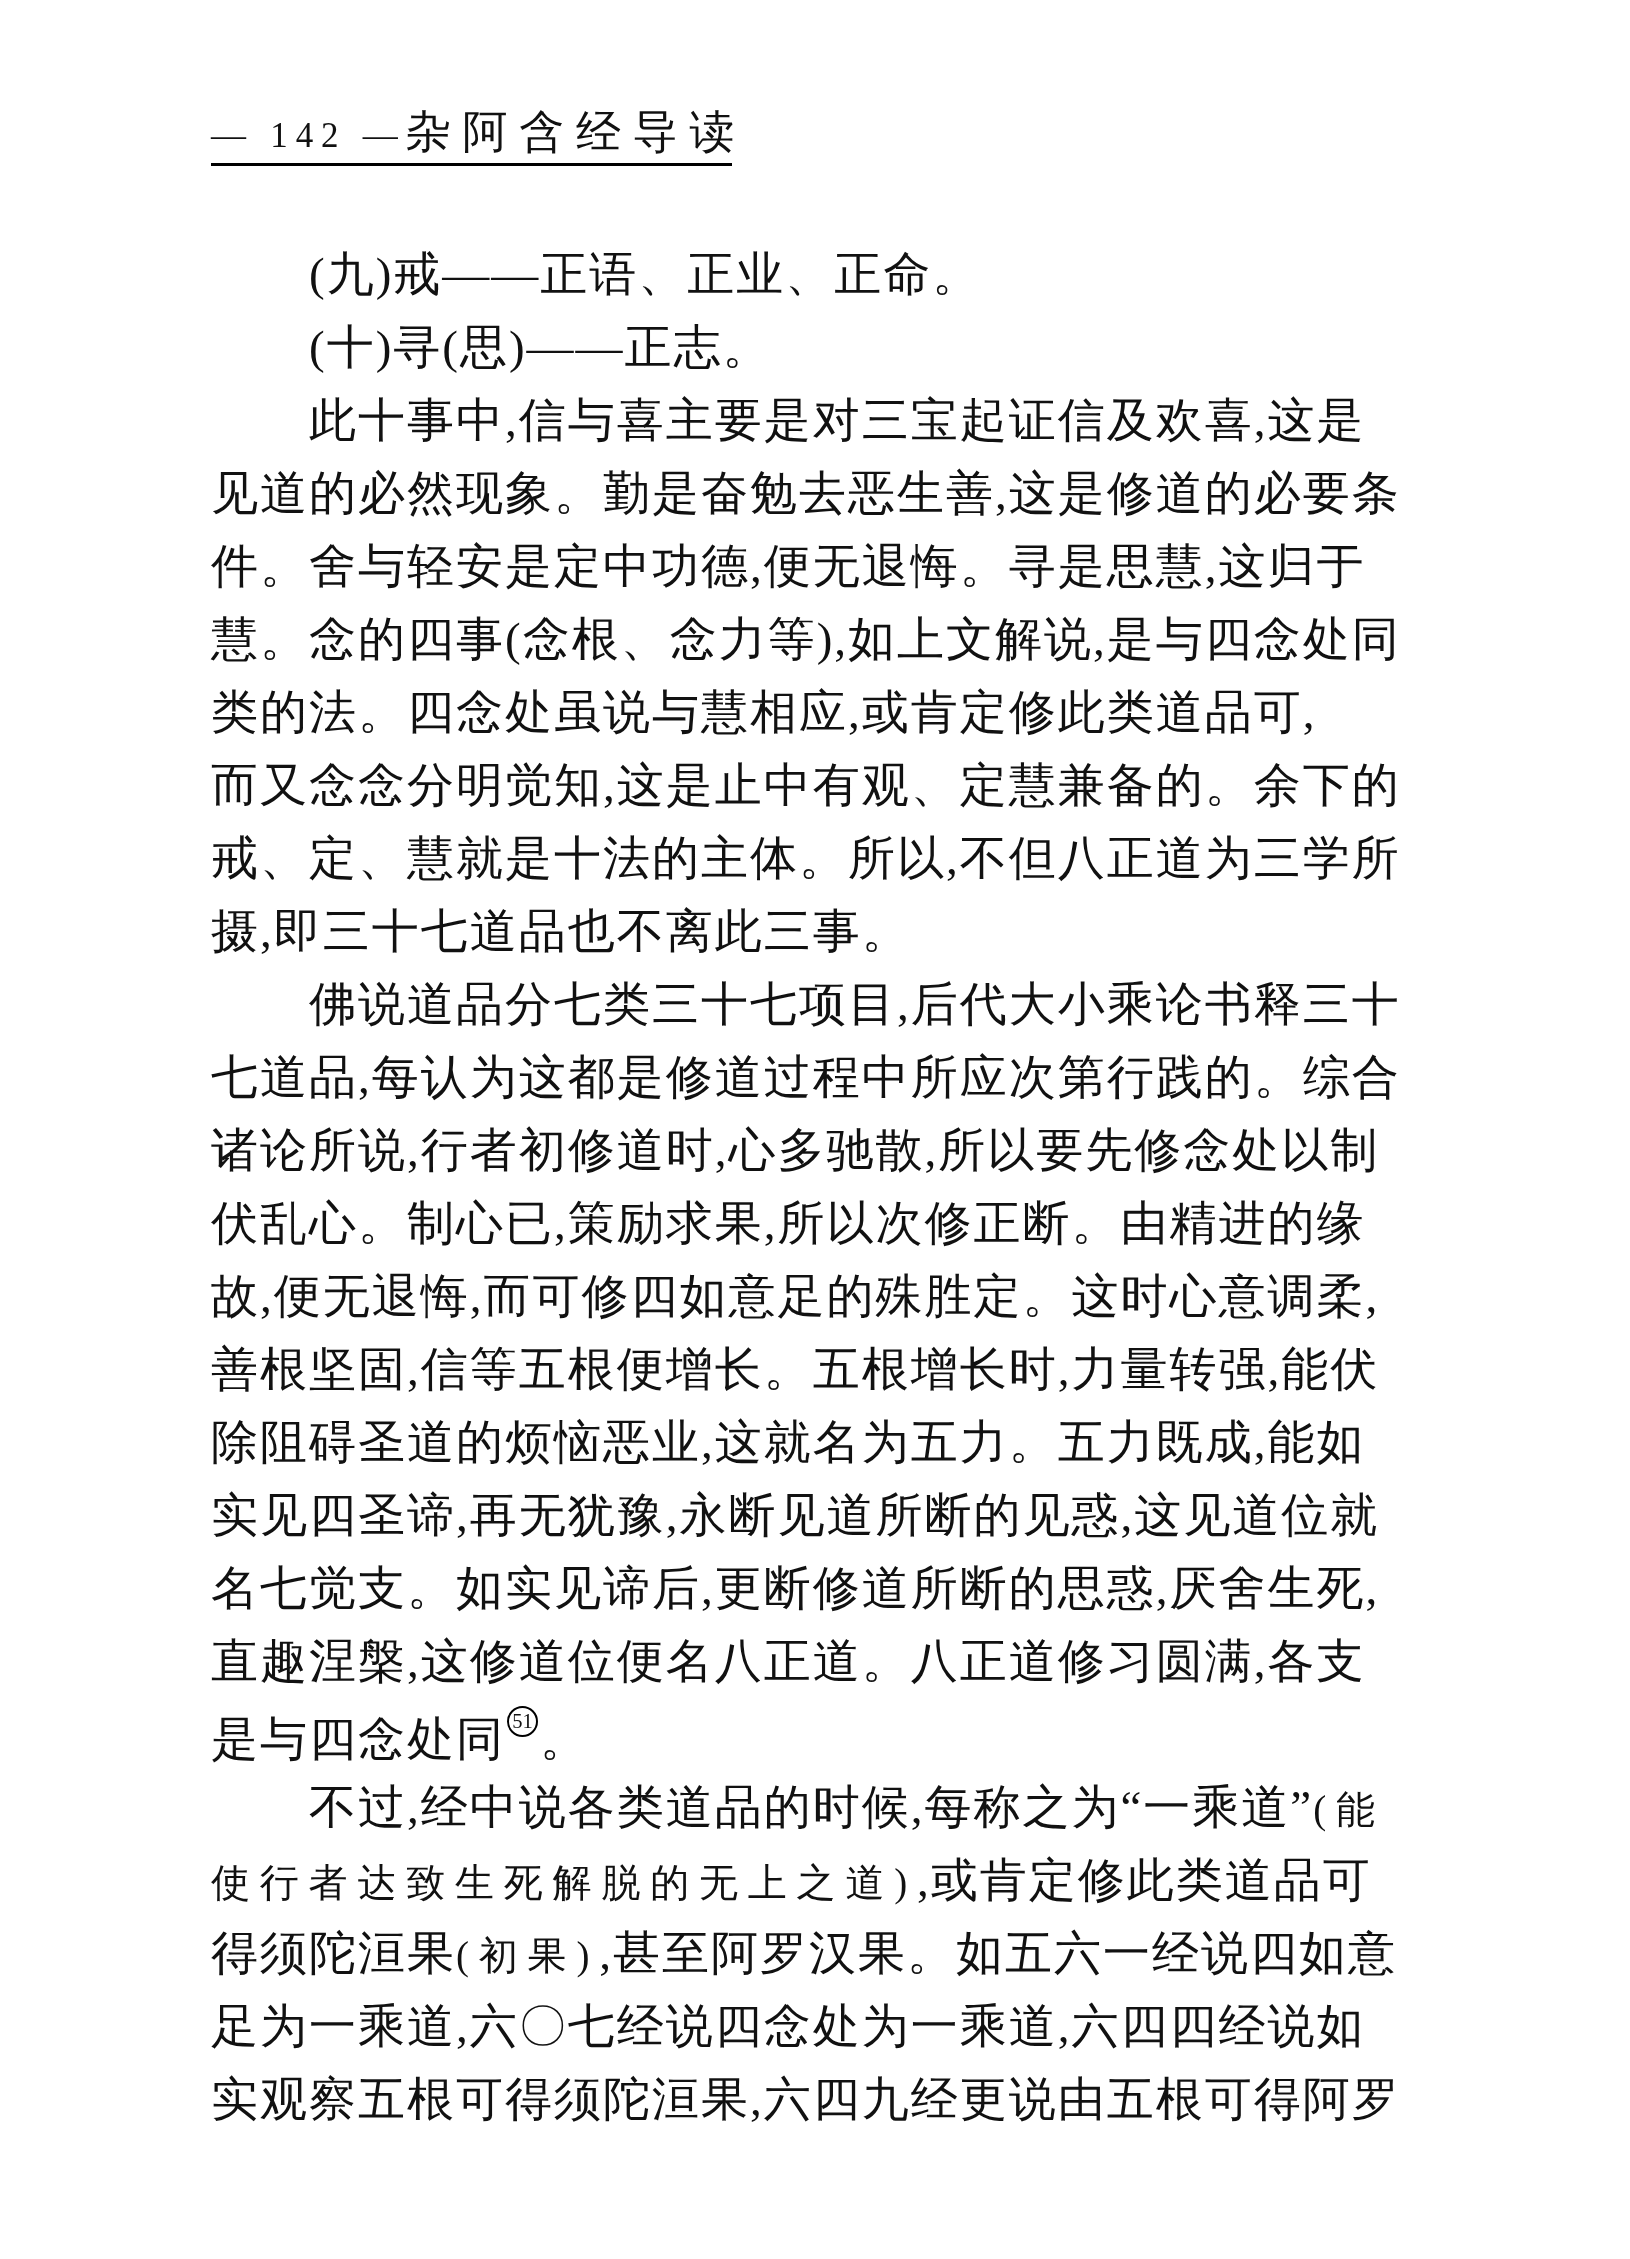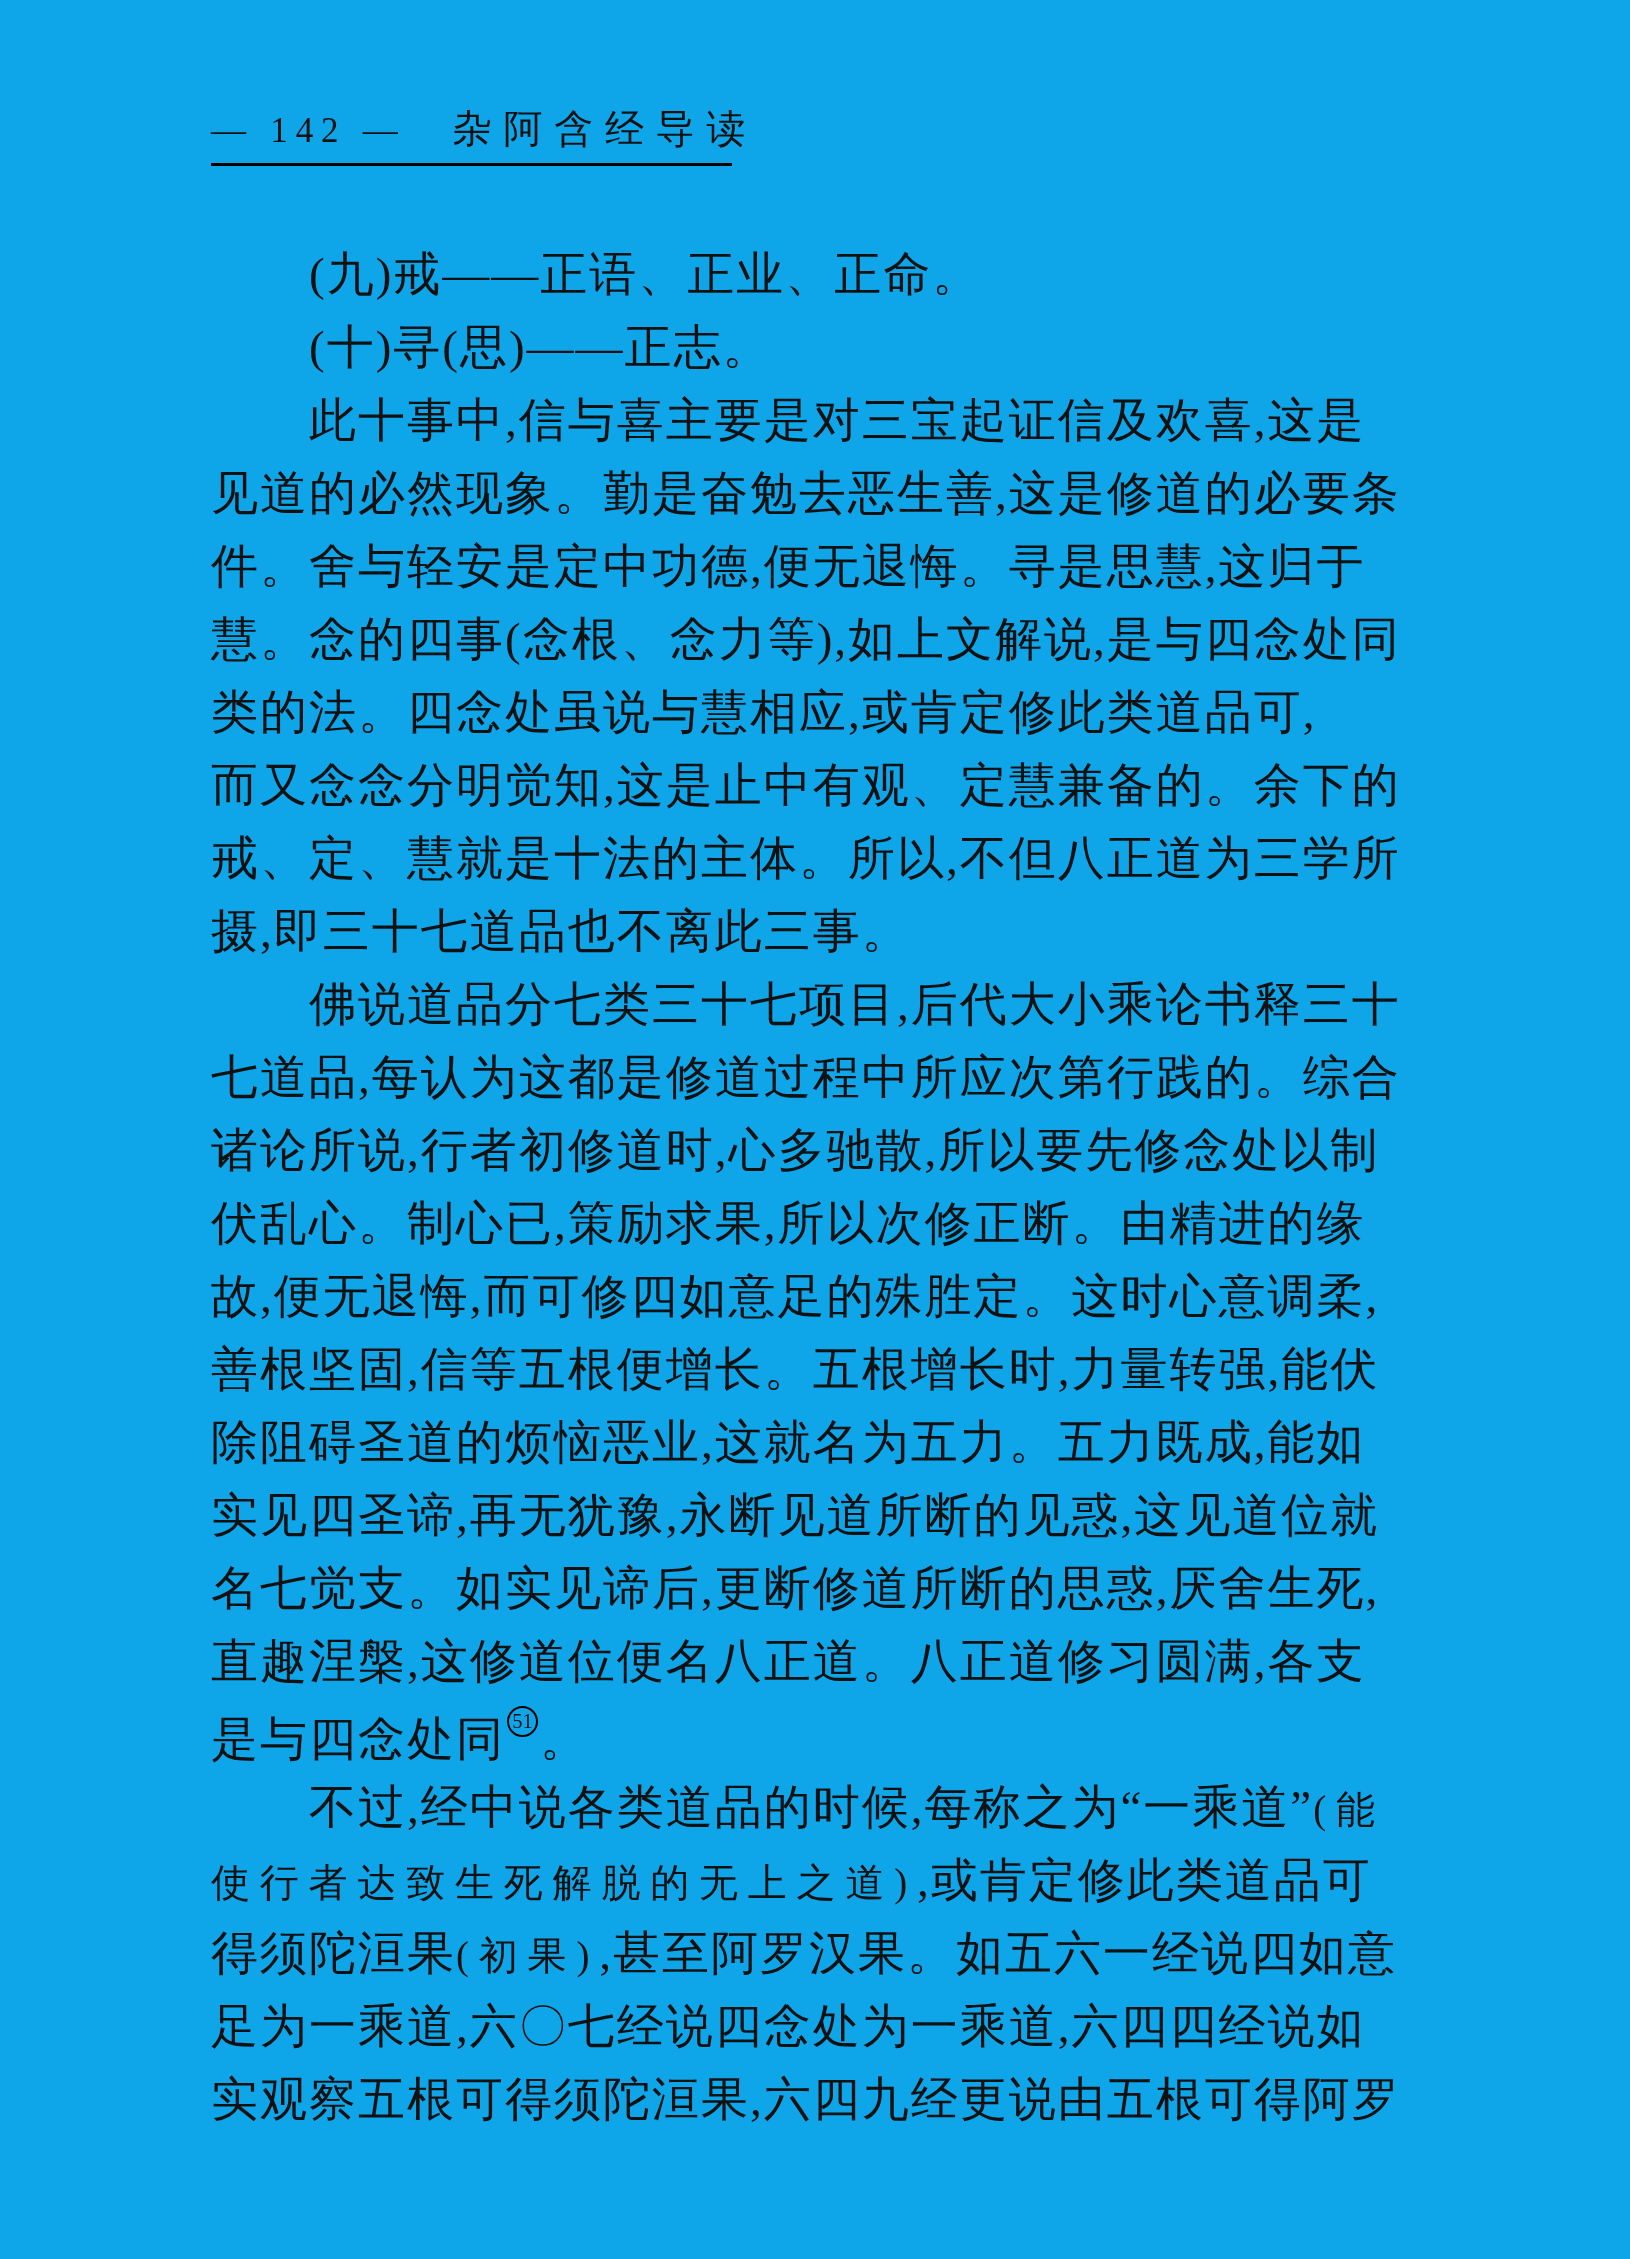--- a/index.html
+++ b/index.html
@@ -4,40 +4,39 @@
 <style>
   html,body { margin:0; padding:0; }
   body {
     background:#e8e8e8;
     font-family:"Liberation Serif","DejaVu Serif",serif;
   }
   .page {
     position:relative;
     width:1631px; height:2259px;
     margin:0 auto;
-    background:#0ea5e9;
+    background:#ffffff;
     color:#111111;
     overflow:hidden;
   }
   .header {
     position:absolute;
     left:211px; top:102px;
     display:flex;
     align-items:baseline;
     white-space:nowrap;
   }
   .page-number {
     font-size:35px;
     letter-spacing:7.8px;
     color:#111111;
   }
   .book-title {
-    font-size:39px;
+    font-size:45px;
     letter-spacing:11.8px;
-    margin-left:47px;
     color:#111111;
     font-family:Liberation Mono, monospace;
   }
   .header-rule {
     position:absolute;
     left:211px; top:163px;
     width:521px; height:2.9px;
     background:#000000;
   }
   .body-text {

